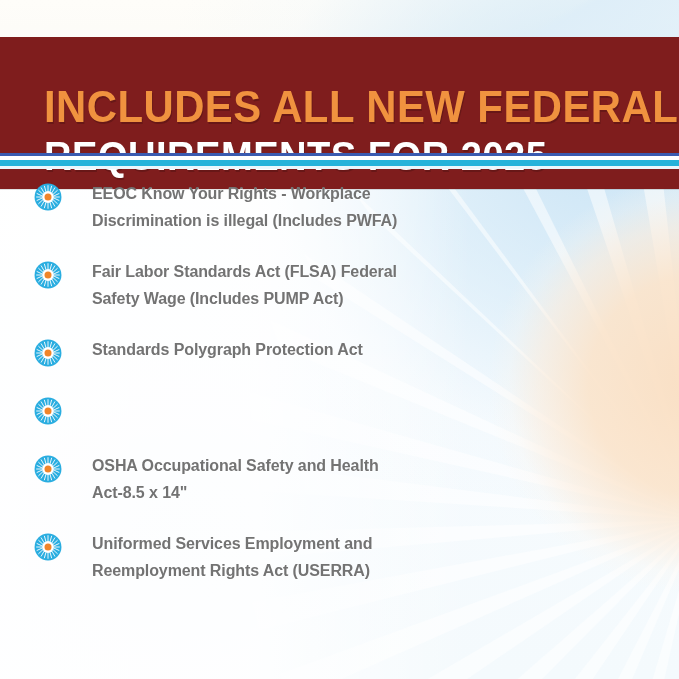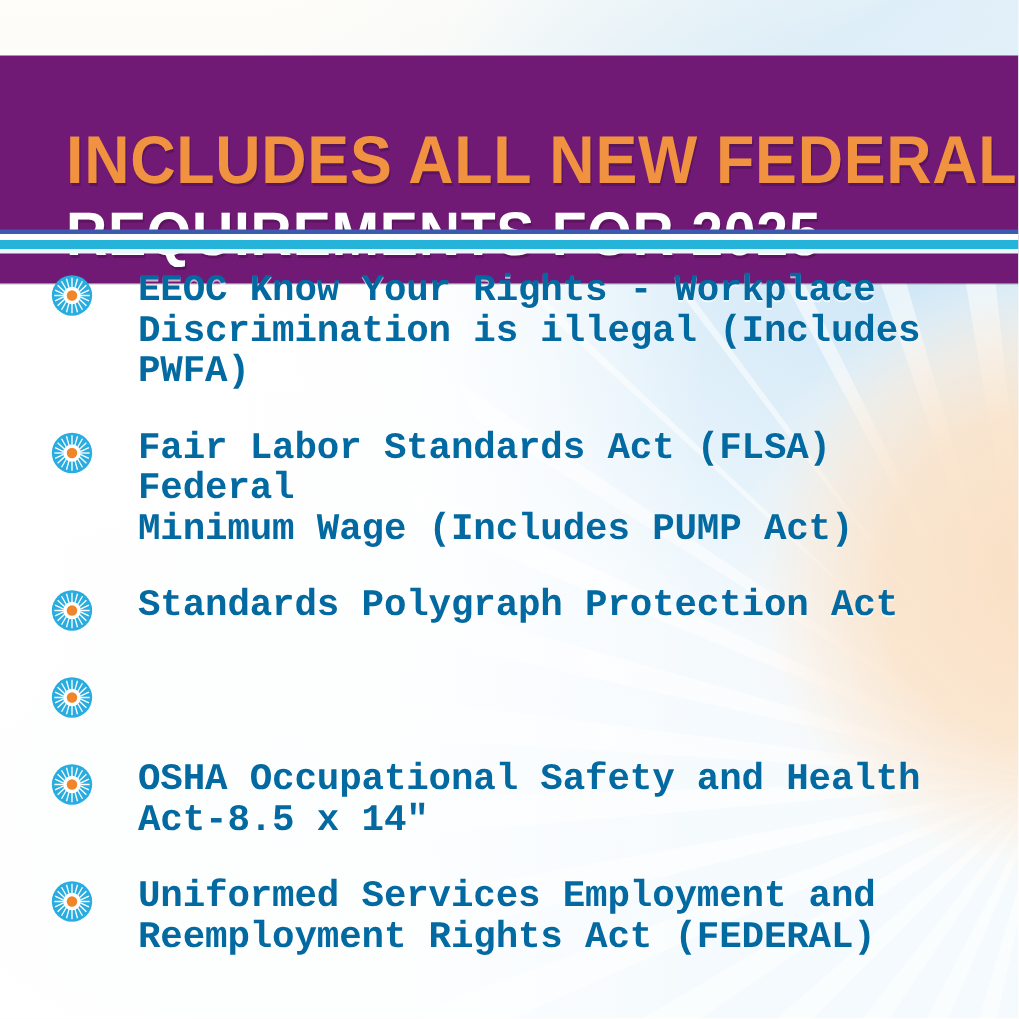--- a/index.html
+++ b/index.html
@@ -100,21 +100,21 @@
     background: linear-gradient(90deg, rgba(255,255,255,0.92) 0%, rgba(255,255,255,0.88) 55%, rgba(255,255,255,0.35) 85%, rgba(255,255,255,0) 100%);
   }
 
   
   .banner {
     position: absolute;
     left: 0;
     top: 37px;
     width: 679px;
     height: 152px;
-    background: #701a75;
+    background: #7f1d1d;
     box-shadow: 0 1px 0 rgba(0,0,0,0.12);
     z-index: 5;
   }
   .banner-line1,
   .banner-line2 {
     position: absolute;
     left: 44px;
     white-space: nowrap;
     font-family: "Liberation Sans Narrow", "Liberation Sans", sans-serif;
     font-weight: 700;
@@ -196,24 +196,24 @@
     flex: 0 0 auto;
     width: 28px;
     height: 28px;
     margin-top: 3px;
     margin-right: 30px;
   }
   .bullet-icon svg { display: block; width: 28px; height: 28px; }
 
   .item-text {
     flex: 1 1 auto;
-    color: #0369a1;
-    font-family: Liberation Mono, monospace;
+    color: #737373;
+    font-family: Liberation Sans, sans-serif;
     font-weight: 700;
-    font-size: 25px;
+    font-size: 16px;
     line-height: 27px;
     letter-spacing: -0.1px;
     white-space: pre-line;
     text-shadow: 0 1px 0 rgba(255,255,255,0.65);
   }
 </style>
 </head>
 <body>
 
 <div id="poster">
@@ -324,21 +324,21 @@
             <line x1="9.7" y1="37.3" x2="30.1" y2="46.7"></line>
               <line x1="15.7" y1="25.5" x2="32.3" y2="40.8"></line>
             <line x1="25.1" y1="16.1" x2="36.1" y2="35.1"></line>
               <line x1="36.9" y1="10.1" x2="42.8" y2="31.3"></line>
           </g>
           <circle cx="50" cy="50" r="21" fill="#ffffff"></circle>
           <circle cx="50" cy="50" r="12.5" fill="#f0852a"></circle>
         </svg>
       </span>
       <span class="item-text">Fair Labor Standards Act (FLSA) Federal
-Minimum Wage (Includes PUMP Act)</span>
+Safety Wage (Includes PUMP Act)</span>
     </div>
 
     <div class="list-item">
       <span class="bullet-icon">
         <svg viewBox="0 0 100 100" aria-hidden="true">
           <circle cx="50" cy="50" r="48" fill="#29ade0"></circle>
           <g stroke="#ffffff" stroke-width="3.2" stroke-linecap="butt">
             <line x1="50" y1="8" x2="50" y2="30"></line>
               <line x1="63.1" y1="10.1" x2="57.2" y2="31.3"></line>
             <line x1="74.9" y1="16.1" x2="63.9" y2="35.1"></line>
@@ -457,17 +457,17 @@
             <line x1="9.7" y1="37.3" x2="30.1" y2="46.7"></line>
               <line x1="15.7" y1="25.5" x2="32.3" y2="40.8"></line>
             <line x1="25.1" y1="16.1" x2="36.1" y2="35.1"></line>
               <line x1="36.9" y1="10.1" x2="42.8" y2="31.3"></line>
           </g>
           <circle cx="50" cy="50" r="21" fill="#ffffff"></circle>
           <circle cx="50" cy="50" r="12.5" fill="#f0852a"></circle>
         </svg>
       </span>
       <span class="item-text">Uniformed Services Employment  and
-Reemployment Rights Act (FEDERAL)</span>
+Reemployment Rights Act (USERRA)</span>
     </div>
 
   </div>
 </div>
 
 </body></html>

